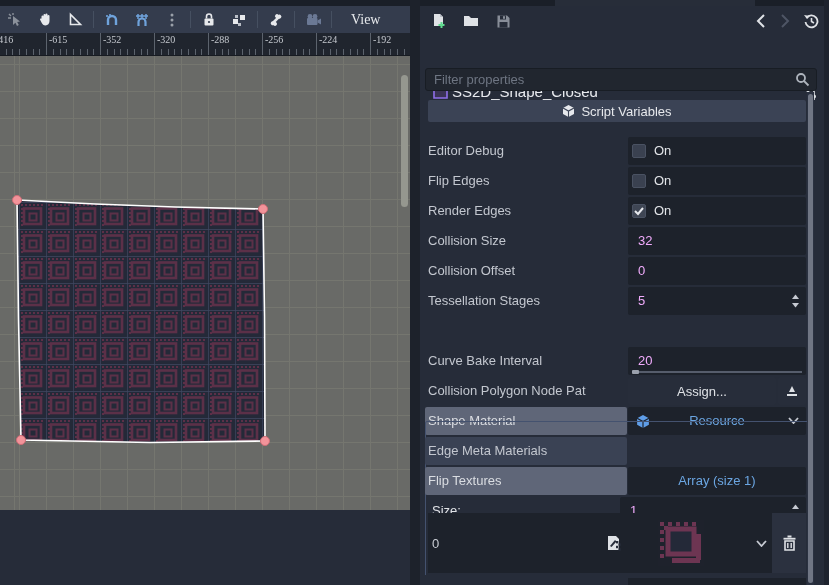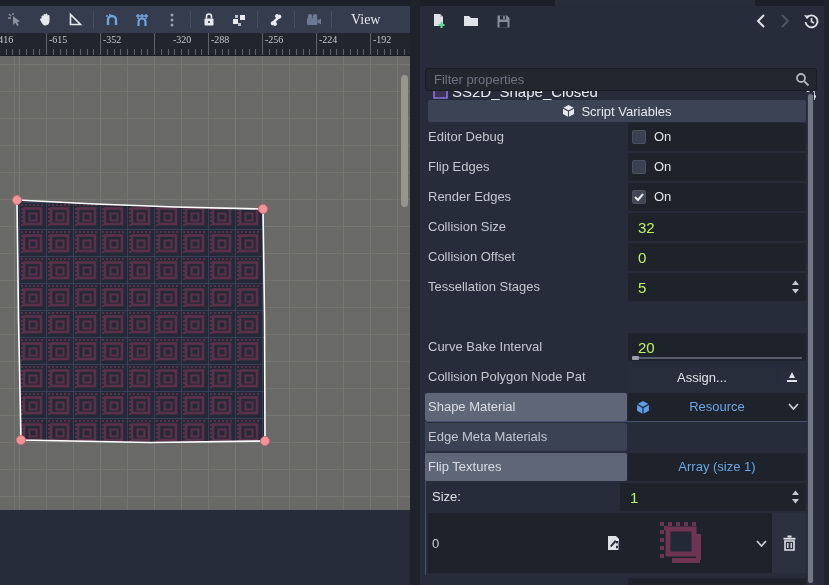--- a/index.html
+++ b/index.html
@@ -40,26 +40,26 @@
   .node-row{left:0;top:36px;width:409px;height:28px;margin-top:43px;}
   .node-title{position:absolute;left:32px;top:4px;font-size:15px;color:#e8eaee;}
   .filter-wrap{left:5px;top:68px;width:392px;height:23px;}
   .filter-input{width:100%;height:100%;box-sizing:border-box;background:#21262f;border:1px solid #181d24;
     border-radius:3px;color:#cdd1d8;font-family:"Liberation Sans",sans-serif;font-size:13px;padding:0 26px 0 8px;outline:none;}
   .filter-input::placeholder{color:#6e7582;}
 
   .sect-header{left:8px;top:100px;width:378px;height:22px;background:#3b4355;border-radius:2px;
     display:flex;align-items:center;justify-content:center;gap:6px;font-size:13px;color:#e6e8ec;}
 
-  .prow{position:absolute;left:8px;width:378px;height:28px;}
+  .prow{position:absolute;left:8px;width:378px;height:28px;margin-top:14px;}
   .plabel{position:absolute;left:0;top:6px;font-size:13px;color:#c3c7cf;white-space:nowrap;}
   .plabel-hl{position:absolute;left:-3px;top:0;height:28px;width:202px;background:#5f6678;border-radius:2px;}
   .plabel-hl2{position:absolute;left:-3px;top:0;height:28px;width:202px;background:#3a4254;border-radius:2px;}
   .pcell{position:absolute;left:200px;top:0;width:178px;height:28px;background:#1d222b;border-radius:2px;}
-  .pval{position:absolute;left:10px;top:6px;font-size:15px;color:#bef264;}
+  .pval{position:absolute;left:10px;top:6px;font-size:13px;color:#f0abfc;}
   .pval-center{position:absolute;left:0;width:100%;top:6px;text-align:center;font-size:13px;color:#e3e5e9;}
   .blue{color:#6ba6e2;}
   .checkbox{position:absolute;left:4px;top:7px;width:14px;height:14px;border-radius:2px;background:#3a4150;border:1px solid #4a5262;box-sizing:border-box;}
   .oncap{position:absolute;left:26px;top:6px;font-size:13px;color:#e3e5e9;}
   .spinner{position:absolute;right:6px;top:7px;}
   .slider-line{position:absolute;left:4px;right:4px;bottom:2px;height:2px;background:#565d6c;}
   .slider-grab{position:absolute;bottom:1px;width:7px;height:4px;background:#9aa0ac;border-radius:1px;}
   .assign-btn{position:absolute;left:200px;top:0;width:148px;height:28px;background:#272d3a;border-radius:2px;
      display:flex;align-items:center;justify-content:center;font-size:13px;color:#dfe2e6;}
   .assign-tool{position:absolute;left:350px;top:0;width:28px;height:28px;background:#272d3a;border-radius:2px;
@@ -220,21 +220,21 @@
         <div class="rmaj" style="left: 100px;"></div>
         <span class="rlab" style="left: 103px;">-352</span>
         <div class="rmin" style="left: 106.75px;"></div>
         <div class="rmin" style="left: 113.5px;"></div>
         <div class="rmin" style="left: 120.25px;"></div>
         <div class="rmin" style="left: 127px;"></div>
         <div class="rmin" style="left: 133.75px;"></div>
         <div class="rmin" style="left: 140.5px;"></div>
         <div class="rmin" style="left: 147.25px;"></div>
         <div class="rmaj" style="left: 154px;"></div>
-        <span class="rlab" style="left: 157px; margin-left: 16px;">-320</span>
+        <span class="rlab" style="left: 157px;">-320</span>
         <div class="rmin" style="left: 160.75px;"></div>
         <div class="rmin" style="left: 167.5px;"></div>
         <div class="rmin" style="left: 174.25px;"></div>
         <div class="rmin" style="left: 181px;"></div>
         <div class="rmin" style="left: 187.75px;"></div>
         <div class="rmin" style="left: 194.5px;"></div>
         <div class="rmin" style="left: 201.25px;"></div>
         <div class="rmaj" style="left: 208px;"></div>
         <span class="rlab" style="left: 211px;">-288</span>
         <div class="rmin" style="left: 214.75px;"></div>

